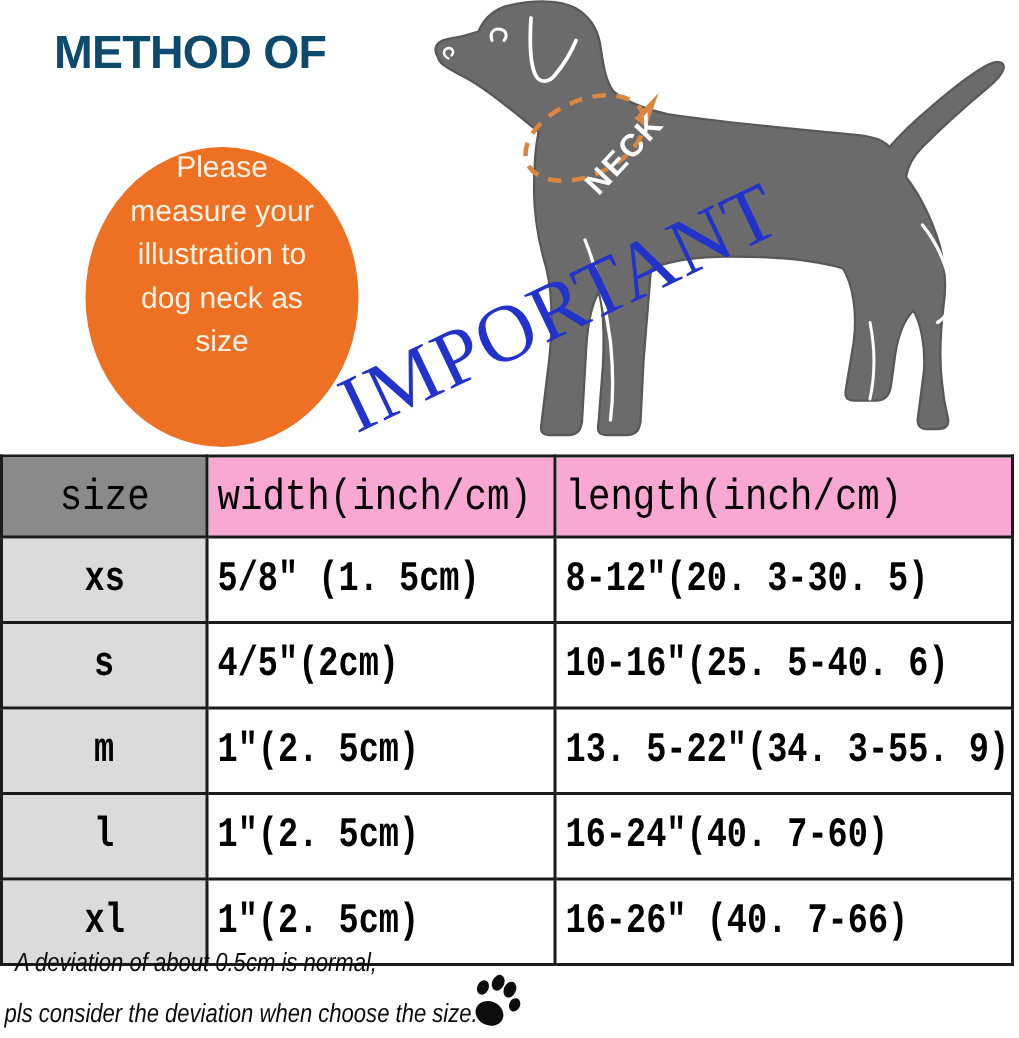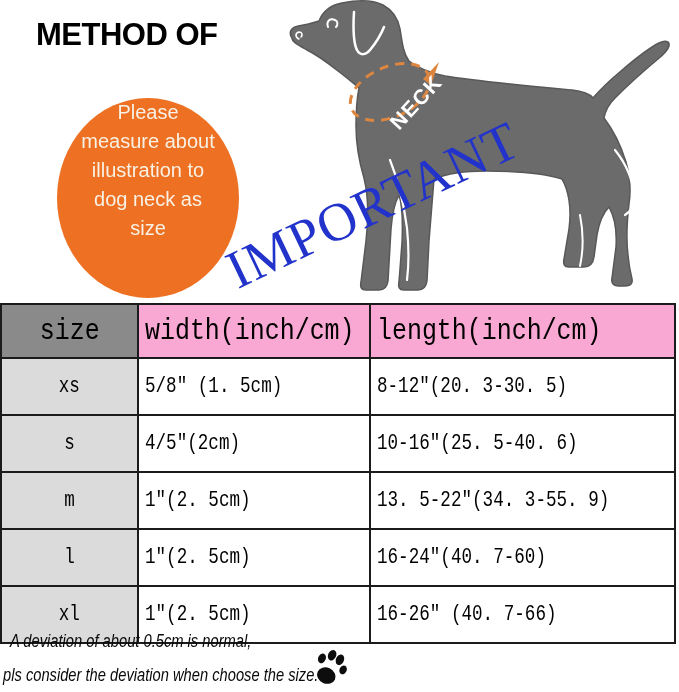--- a/index.html
+++ b/index.html
@@ -5,21 +5,21 @@
   html,body { margin:0; padding:0; background:#ffffff; }
   .canvas {
     position:relative; width:679px; height:692px; background:#ffffff;
     overflow:hidden; font-family:"Liberation Sans", sans-serif; color:#000;
   }
 
   
   .page-title {
     position:absolute; left:36px; top:18px;
     font-size:31px; line-height:34px; font-weight:bold;
-    letter-spacing:-0.5px; color:#000000; white-space:nowrap;
+    letter-spacing:-0.5px; color:#0c4a6e; white-space:nowrap;
   }
 
   
   .note-circle {
     position:absolute; left:57px; top:98px; width:182px; height:200px;
     background:#ed7023; border-radius:50%;
     display:flex; flex-direction:column; justify-content:flex-start; align-items:center;
     text-align:center; color:#f8f1e4; font-size:20px; line-height:29px;
   }
 
@@ -38,21 +38,21 @@
   .size-table {
     position:absolute; left:0; top:303px; width:674px;
     border-collapse:collapse; table-layout:fixed;
     font-family:"Liberation Mono","DejaVu Sans Mono", monospace;
   }
   .size-table th, .size-table td {
     border:2px solid #1b1b1b; white-space:nowrap; overflow:hidden;
     vertical-align:middle; font-weight:normal; color:#000;
   }
   .size-table thead th { background:#f9a8d4; height:50px; font-size:29px; }
-  .size-table tbody td { background:#ffffff; height:53px; font-size:22px; }
+  .size-table tbody td { background:#ffffff; height:53px; font-size:28px;font-weight:bold; }
   .size-table .c-size { background:#dbdbdb; text-align:center; }
   .size-table thead .c-size { background:#8a8a8a; }
   .size-table .c-width, .size-table .c-length { text-align:left; padding-left:6px; }
   .cell-text { display:inline-block; transform:scaleX(0.80); transform-origin:0 50%; }
   .head-text { display:inline-block; transform:scaleX(0.86); transform-origin:0 50%; }
   .c-size .cell-text, .c-size .head-text { transform-origin:50% 50%; }
 
   
   .foot-line {
     position:absolute; font-style:italic; font-size:17.5px; color:#0a0a0a;
@@ -66,21 +66,21 @@
 <body>
 
 <div class="canvas">
 
   <div class="page-title">
     <div>METHOD OF</div>
   </div>
 
   <div class="note-circle">
     <div>Please</div>
-    <div>measure about</div>
+    <div>measure your</div>
     <div>illustration to</div>
     <div>dog neck as</div>
     <div>size</div>
   </div>
 
   <div class="dog-wrap">
     <svg width="400" height="300" viewBox="0 0 400 300">
       <path fill="#6b6b6b" stroke="#585858" stroke-width="1.5" stroke-linejoin="round" d="
         M 14 38
         C 11 34 12 29 17 27 C 22 25 29 25 34 23 L 41 21

